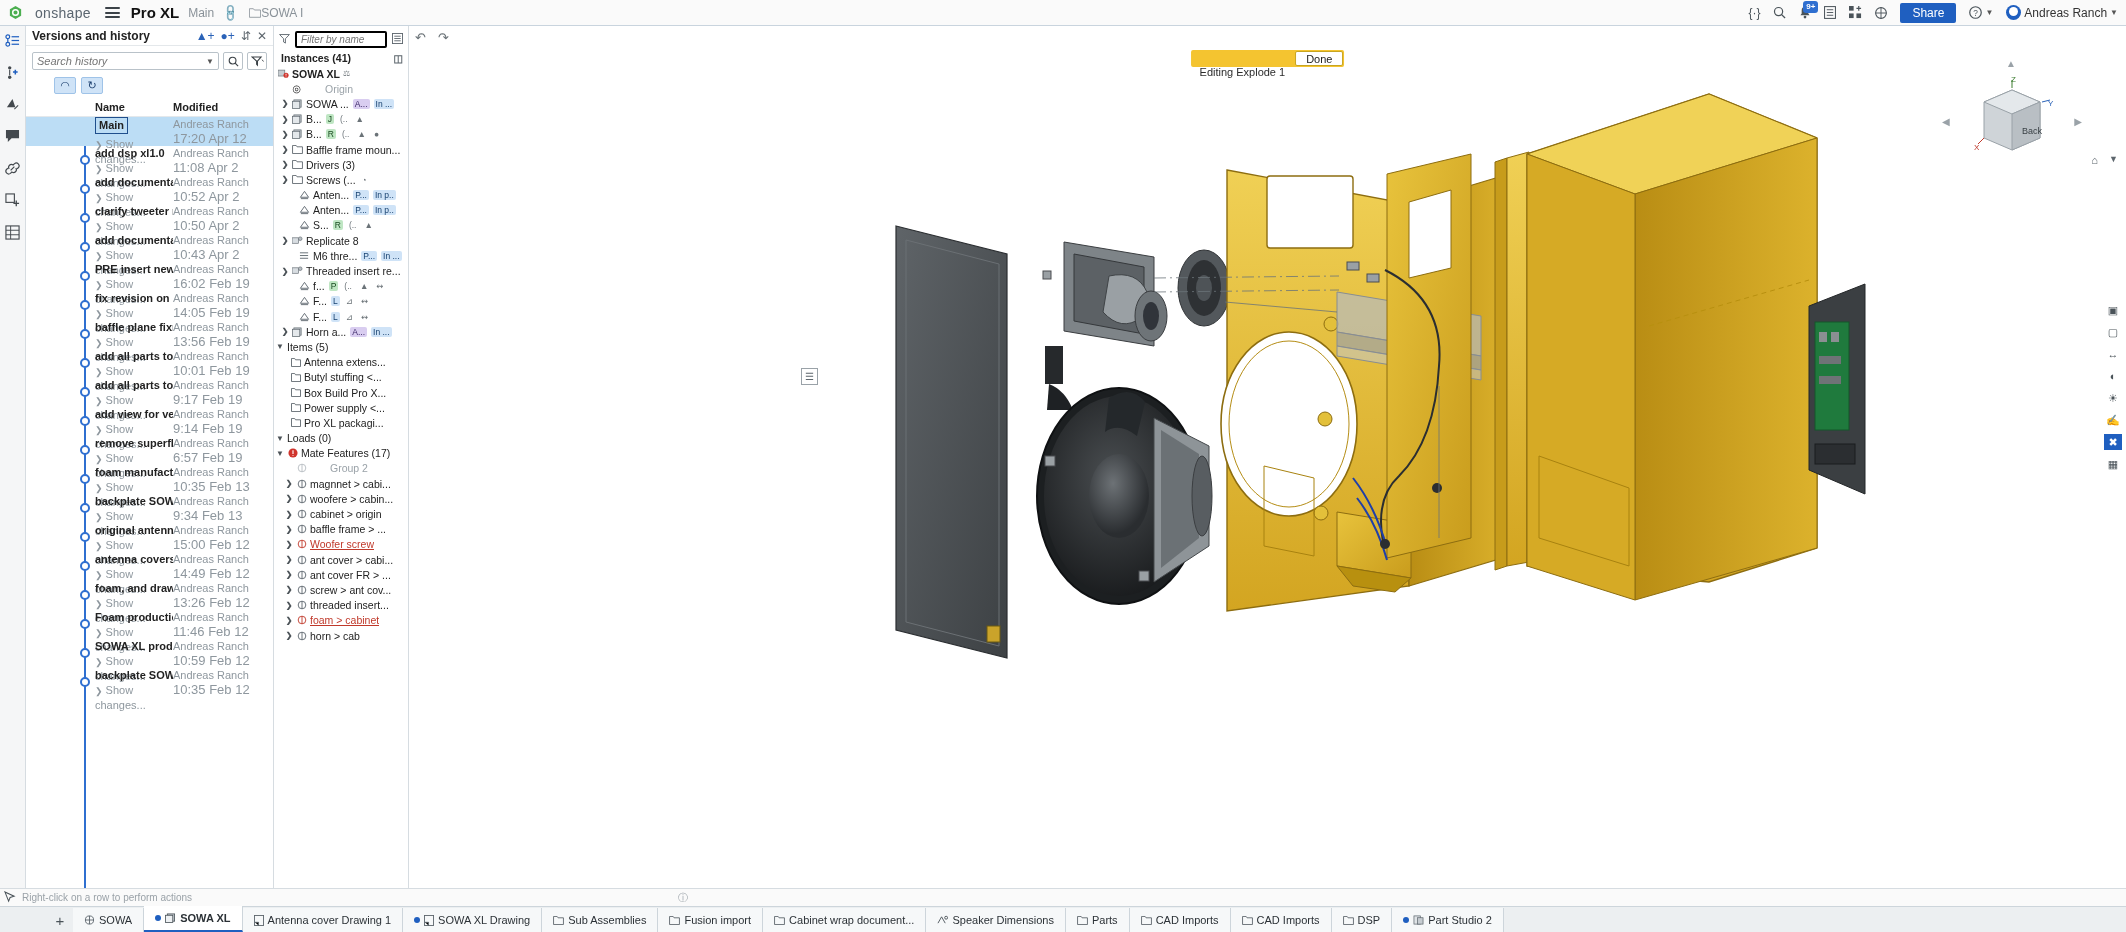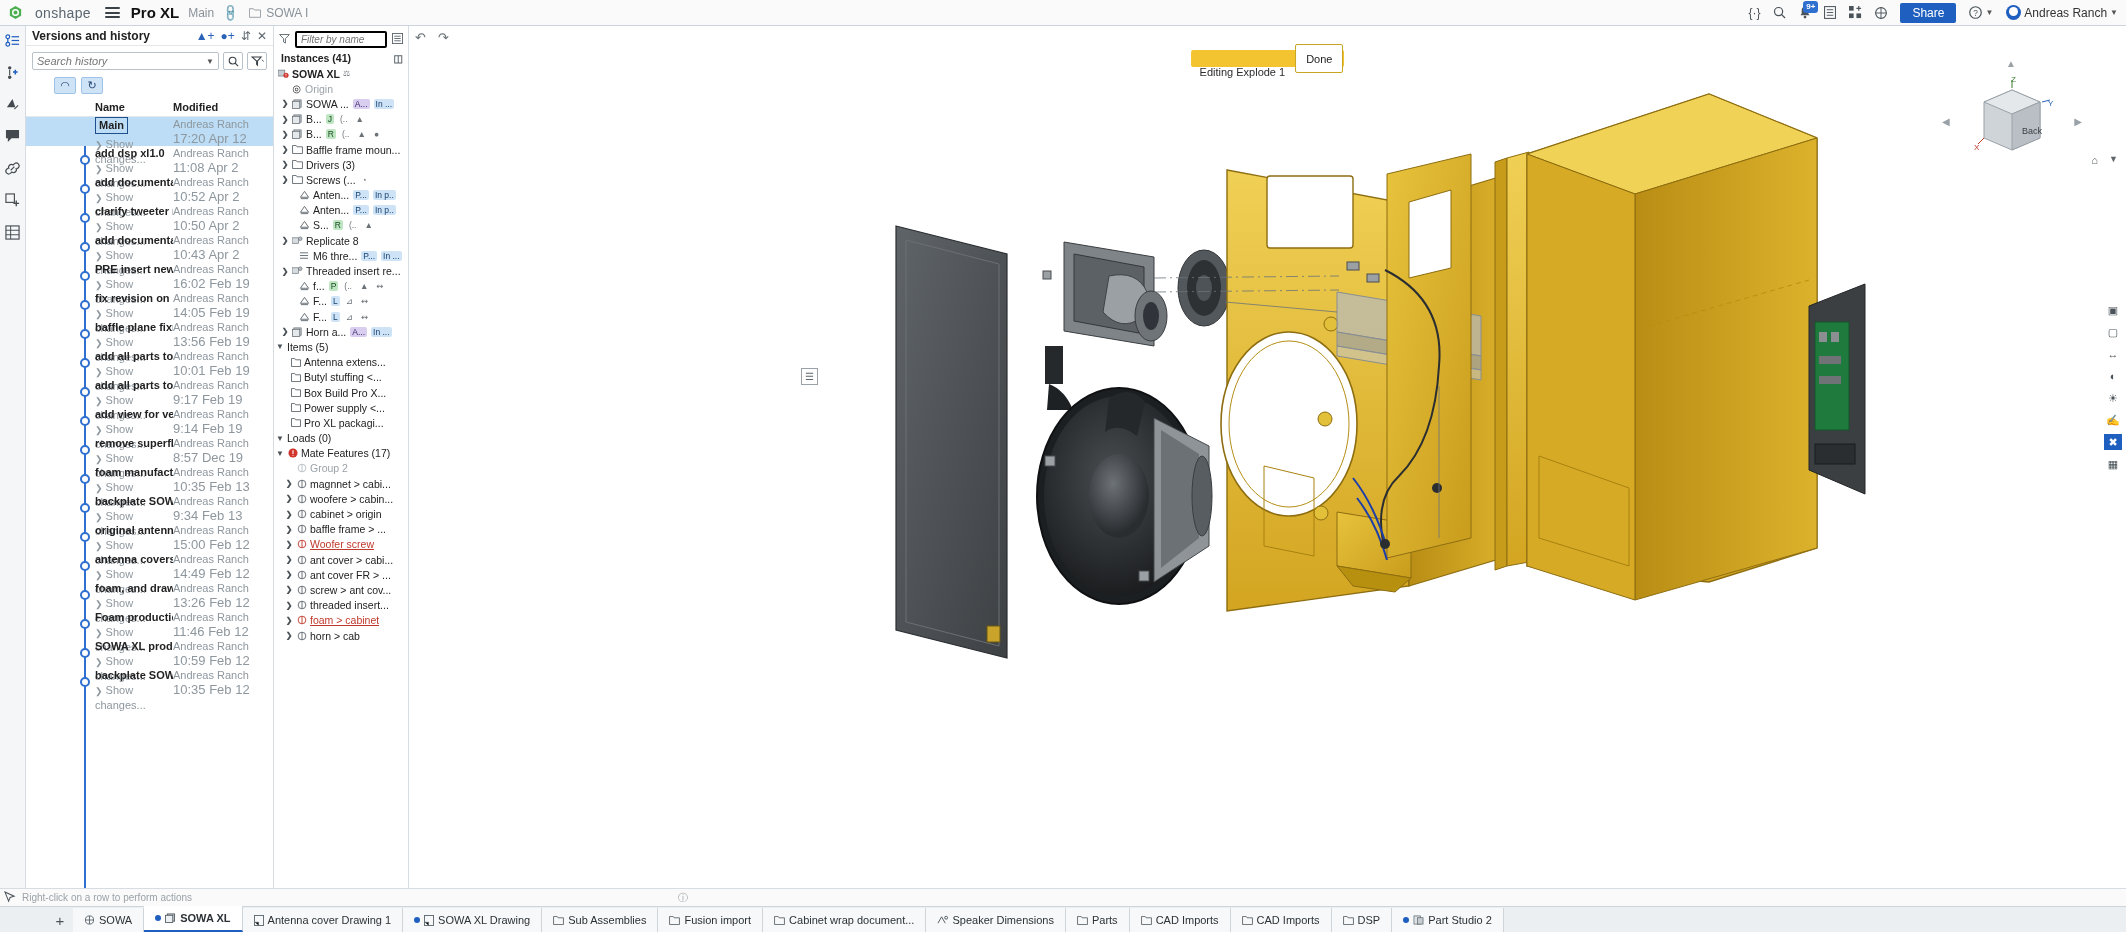--- a/index.html
+++ b/index.html
@@ -11,21 +11,21 @@
     display:flex; align-items:center; padding:0 8px; position:relative; }
   #topbar .brand { display:flex; align-items:center; gap:12px; }
   .os-logo { width:15px; height:15px; position:relative; }
   .os-logo svg { display:block; }
   .os-word { font-size:14px; color:#5b6670; letter-spacing:.3px; }
   .burger { margin-left:14px; width:15px; display:flex; flex-direction:column; gap:2.5px; cursor:pointer;}
   .burger i { display:block; height:2px; background:#3b4248; border-radius:1px; }
   .doc-title { font-size:15px; font-weight:bold; margin-left:11px; color:#111; }
   .branch { font-size:12px; color:#8a9299; margin-left:9px; }
   .linkico { margin-left:9px; color:#8a9299; font-size:12px; transform:rotate(-45deg); display:inline-block;}
-  .folder-crumb { margin-left:11px; display:flex; align-items:center; gap:5px; color:#8a9299; font-size:12px;}
+  .folder-crumb { margin-left:11px; display:flex; align-items:center; color:#8a9299; font-size:12px;}
   .right-tools { margin-left:auto; display:flex; align-items:center; gap:13px; }
   .ricon { color:#4a5359; cursor:pointer; display:flex; align-items:center; position:relative; }
   .badge { position:absolute; top:-5px; right:-7px; background:#2f6fd0; color:#fff;
     font-size:8px; line-height:1; padding:2px 3px; border-radius:3px; font-weight:bold;}
   .share-btn { background:#1f5fc0; color:#fff; font-size:12px; padding:3px 12px;
     border-radius:2px; cursor:pointer; }
   .help-wrap { display:flex; align-items:center; gap:3px; color:#4a5359; }
   .avatar { width:15px; height:15px; border-radius:50%; background:#1f5fc0; display:inline-block;
     position:relative; overflow:hidden;}
   .avatar:after{content:"";position:absolute;width:9px;height:9px;background:#fff;border-radius:50%;
@@ -98,37 +98,37 @@
   .tr-sub span { font-size:10.5px; font-weight:bold; }
   .tr-sub .fr { margin-left:auto; color:#5d666d; font-size:10px;}
   .tnodes { flex:1; overflow:hidden; }
   .tn { display:flex; align-items:center; height:15.2px; gap:3px; white-space:nowrap; }
   .tn .ar { width:8px; text-align:center; color:#4c5358; font-size:8px; font-weight:bold;}
   .tn .ar.hide { visibility:hidden; }
   .tn .ico { width:11px; height:11px; display:inline-flex; align-items:center; justify-content:center;
      font-size:10px; flex:0 0 auto;}
   .tn .lb { overflow:hidden; text-overflow:ellipsis; font-size:10.5px; }
   .tn .lb.red { color:#c0392b;text-decoration:underline; }
-  .tn .lb.grey { color:#9aa2a8; }
+  .tn .lb.grey { color:#9aa2a8;margin-left:20px; }
   .chip { font-size:8.5px; padding:0 2px; border-radius:2px; margin-left:1px; line-height:10px;}
   .chip.blue { background:#cfe3f7; color:#17416f; }
   .chip.green { background:#bfe6c3; color:#18491f; }
   .chip.purp { background:#d9cdf0; color:#3b2766; }
   .chip.plain { color:#6b7378; }
   .mini { font-size:8px; color:#6b7378; }
 
   
   #gfx { flex:1; position:relative; background:#ffffff; overflow:hidden; }
   #gfx-toolbar { position:absolute; left:6px; top:4px; display:flex; gap:12px; z-index:5;}
   .gt { color:#6b7378; font-size:13px; cursor:pointer; }
   .explode-bar { position:absolute; left:50%; transform:translateX(-50%); top:24px;
      display:flex; align-items:center; background:#f4c430; border-radius:2px;
      height:17px; font-size:11px; z-index:6; }
   .explode-bar .lbl { padding:0 9px; color:#2c2c2c;margin-top:27px; }
-  .explode-bar .done { background:#fff; border:1px solid #c8a520; height:29px; margin:0 1px;
+  .explode-bar .done { background:#fff; border:1px solid #c8a520; height:15px; margin:0 1px;
      display:flex;align-items:center;padding:0 10px; border-radius:2px; cursor:pointer;}
   .tag-float { position:absolute; left:392px; top:342px; width:17px; height:17px;
      border:1px solid #9aa2a8; background:#fff; display:flex; align-items:center;
      justify-content:center; font-size:10px; color:#5d666d; z-index:4;}
 
   
   .cube-wrap { position:absolute; right:66px; top:46px; width:96px; height:96px; z-index:5;}
   .vc-arrow { position:absolute; color:#9aa2a8; font-size:10px; }
   .home-ic { position:absolute; right:28px; top:128px; color:#5d666d; font-size:11px;}
   .dd-ic { position:absolute; right:8px; top:128px; color:#5d666d; font-size:9px;}
@@ -459,21 +459,21 @@
               <div class="md2">9:14 Feb 19</div>
             </div>
           </div>
           <div class="vrow">
             <div class="vn">
               <div class="nm">remove superflu...</div>
               <div class="sc"><b>❯</b> Show changes...</div>
             </div>
             <div>
               <div class="md">Andreas Ranch</div>
-              <div class="md2">8:57 Dec 19</div>
+              <div class="md2">6:57 Feb 19</div>
             </div>
           </div>
           <div class="vrow">
             <div class="vn">
               <div class="nm">foam manufactu...</div>
               <div class="sc"><b>❯</b> Show changes...</div>
             </div>
             <div>
               <div class="md">Andreas Ranch</div>
               <div class="md2">10:35 Feb 13</div>

